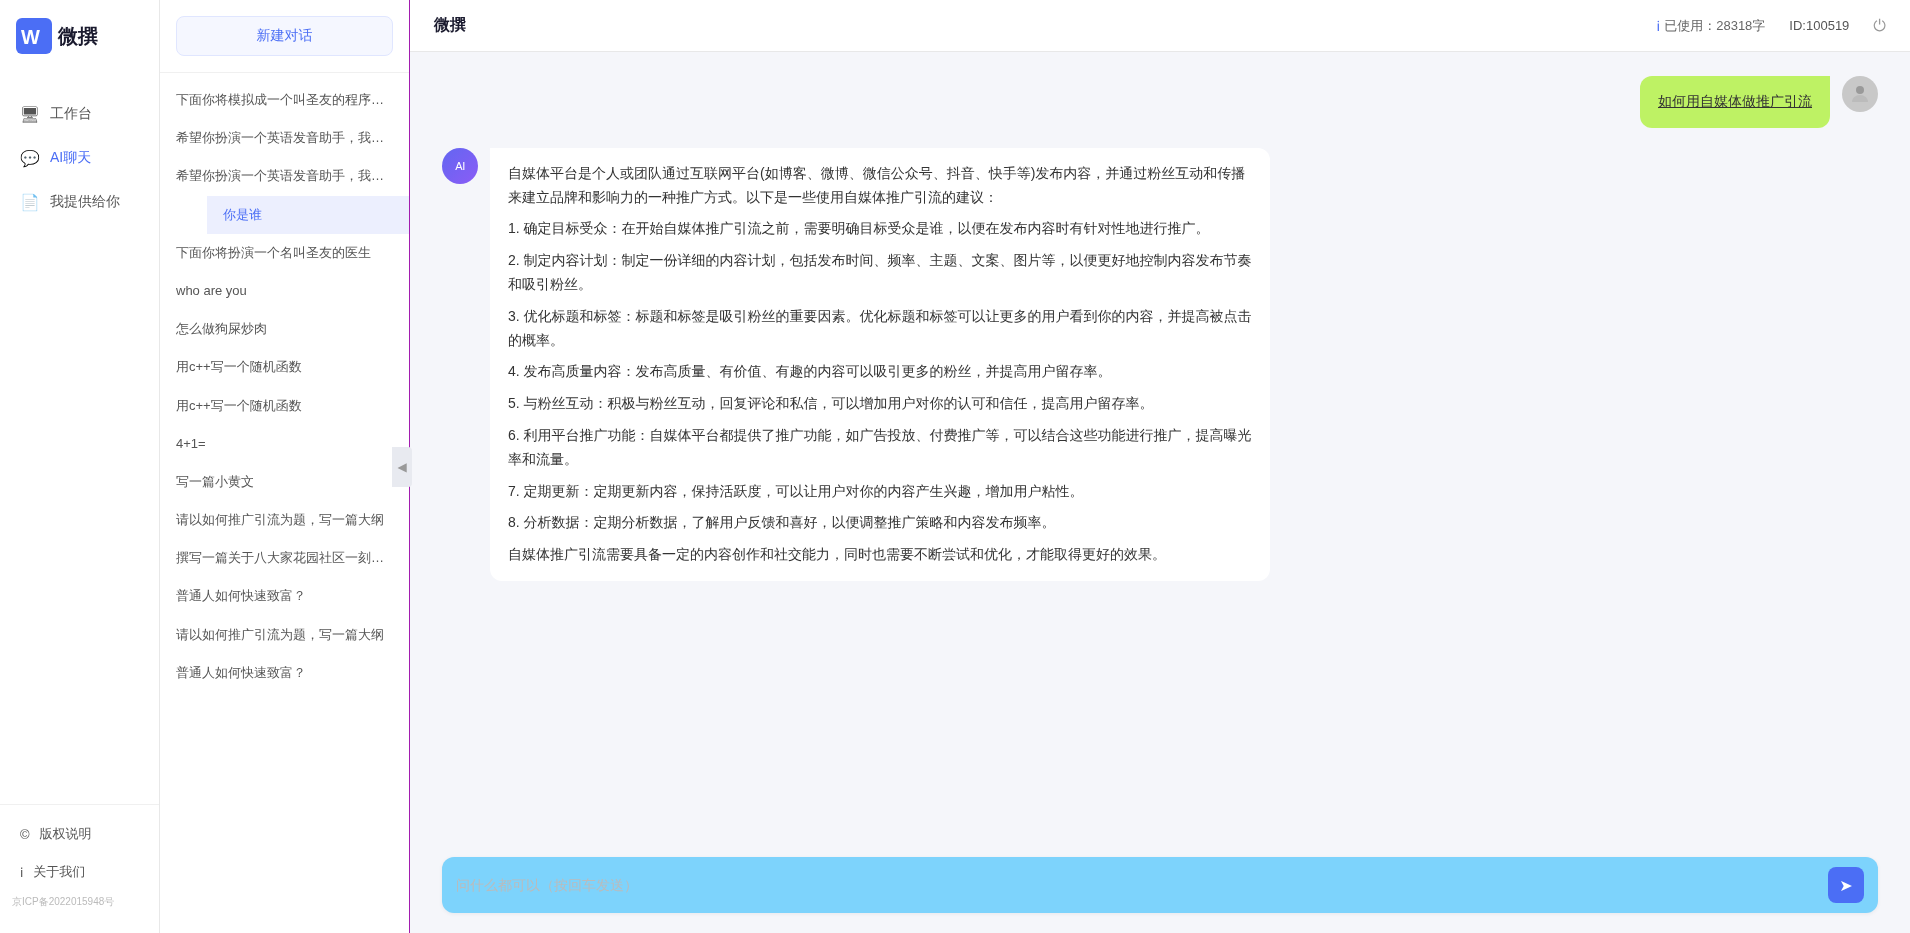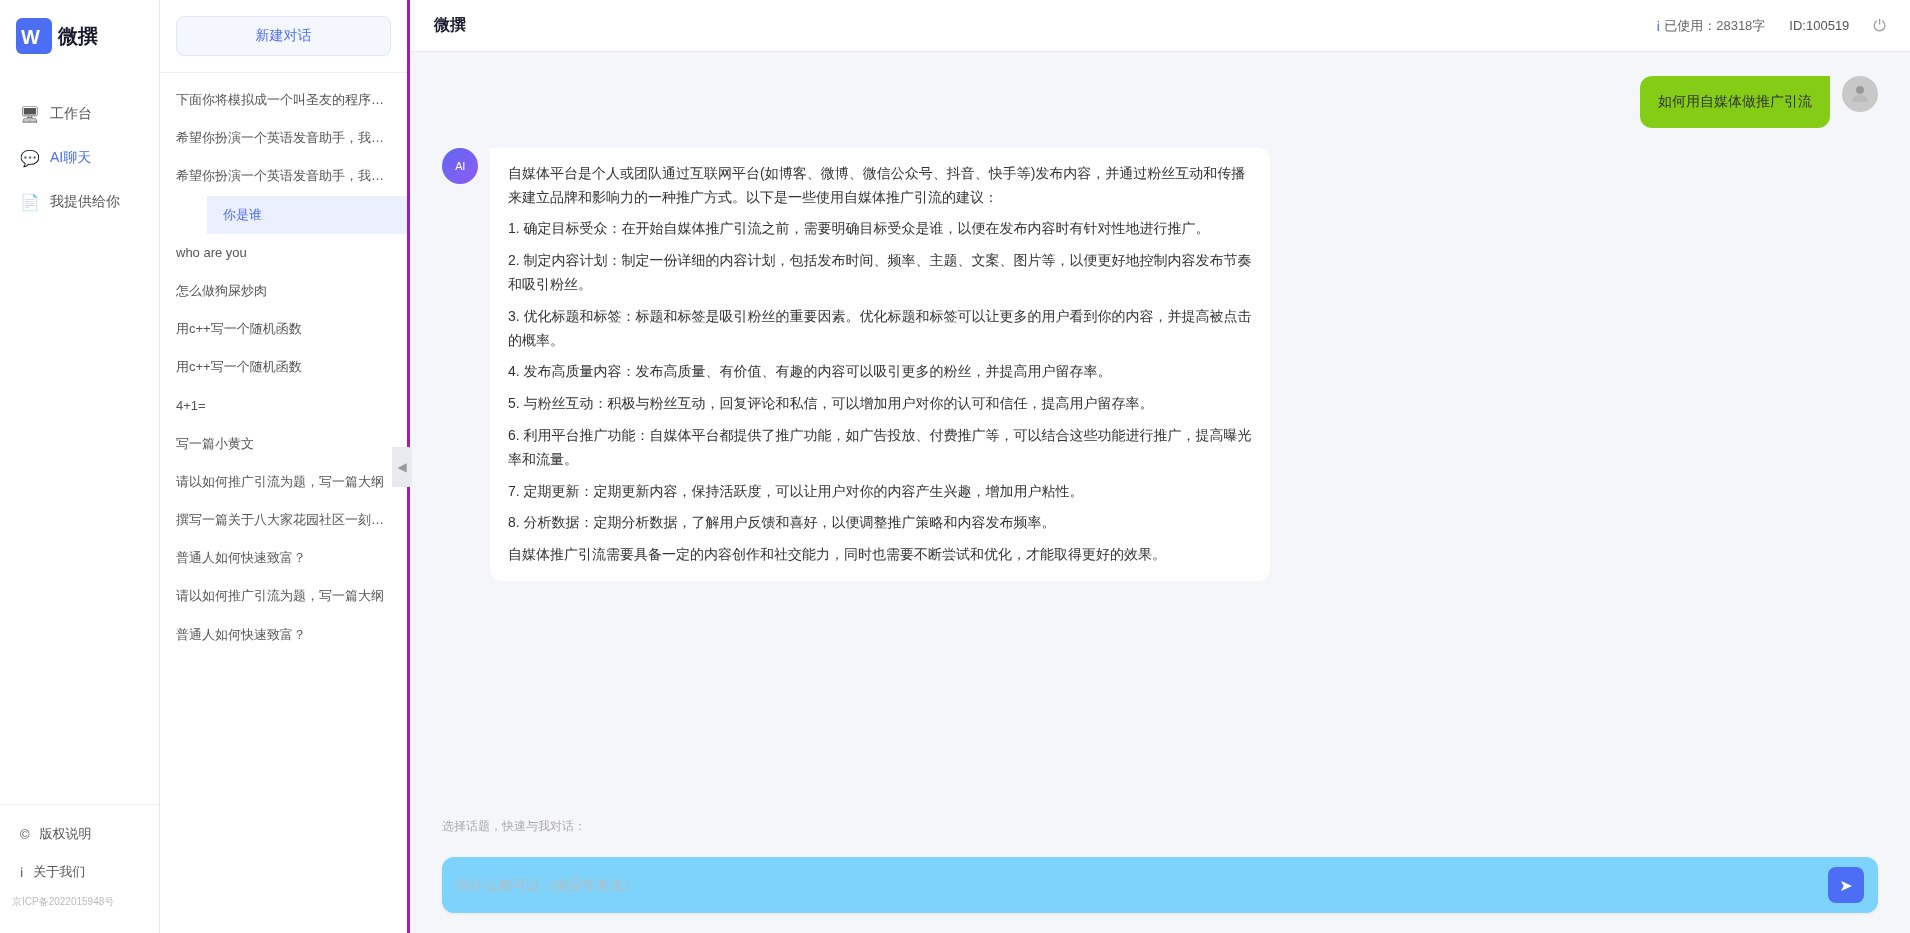--- a/index.html
+++ b/index.html
@@ -72,21 +72,21 @@
     .icp-text {
       padding: 4px 12px;
       font-size: 10px;
       color: #bbb;
     }
 
     
     .chat-list-panel {
       width: 250px;
       background: #fff;
-      border-right: 3px solid #a21caf;
+      border-right: 1px solid #a21caf;
       display: flex;
       flex-direction: column;
       flex-shrink: 0;
       overflow: hidden;
     }
     .chat-list-header {
       padding: 16px;
       border-bottom: 1px solid #f0f0f0;
     }
     .new-chat-btn {
@@ -233,23 +233,24 @@
     }
 
     .message-bubble {
       max-width: 780px;
       padding: 14px 18px;
       border-radius: 12px;
       line-height: 1.7;
       font-size: 14px;
     }
     .message-row.user .message-bubble {
-      background: #84cc16;
+      background: #bef264;
       color: #333;
       border-radius: 12px 0 12px 12px;
+      text-decoration: underline;
     }
     .message-row.assistant .message-bubble {
       background: #fff;
       color: #333;
       border-radius: 0 12px 12px 12px;
     }
 
     .message-bubble p { margin-bottom: 8px; }
     .message-bubble p:last-child { margin-bottom: 0; }
 
@@ -356,20 +357,21 @@
 <div class="chat-list-panel">
   <div class="chat-list-header">
     <button class="new-chat-btn">新建对话</button>
   </div>
   <div class="chat-list">
 
   <div class="chat-item">下面你将模拟成一个叫圣友的程序员，我说...</div>
       <div class="chat-item">希望你扮演一个英语发音助手，我提供给你...</div>
       <div class="chat-item">希望你扮演一个英语发音助手，我提供给你...</div>
       <div class="chat-item active">你是谁</div>
+      <div class="chat-item">下面你将扮演一个名叫圣友的医生</div>
       <div class="chat-item">who are you</div>
       <div class="chat-item">怎么做狗屎炒肉</div>
       <div class="chat-item">用c++写一个随机函数</div>
       <div class="chat-item">用c++写一个随机函数</div>
       <div class="chat-item">4+1=</div>
       <div class="chat-item">写一篇小黄文</div>
       <div class="chat-item">请以如何推广引流为题，写一篇大纲</div>
       <div class="chat-item">撰写一篇关于八大家花园社区一刻钟便民生...</div>
       <div class="chat-item">普通人如何快速致富？</div>
       <div class="chat-item">请以如何推广引流为题，写一篇大纲</div>
@@ -413,23 +415,20 @@
           <p>4. 发布高质量内容：发布高质量、有价值、有趣的内容可以吸引更多的粉丝，并提高用户留存率。</p>
           <p>5. 与粉丝互动：积极与粉丝互动，回复评论和私信，可以增加用户对你的认可和信任，提高用户留存率。</p>
           <p>6. 利用平台推广功能：自媒体平台都提供了推广功能，如广告投放、付费推广等，可以结合这些功能进行推广，提高曝光率和流量。</p>
           <p>7. 定期更新：定期更新内容，保持活跃度，可以让用户对你的内容产生兴趣，增加用户粘性。</p>
           <p>8. 分析数据：定期分析数据，了解用户反馈和喜好，以便调整推广策略和内容发布频率。</p>
           <p>自媒体推广引流需要具备一定的内容创作和社交能力，同时也需要不断尝试和优化，才能取得更好的效果。</p>
         </div>
       </div>
     </div>
 
-  <div class="quick-reply-area">
-    <div class="quick-reply-label">选择话题，快速与我对话：</div>
-  </div>
 
   <div class="input-area">
     <div class="input-box">
       <textarea class="input-field" id="chat-input" placeholder="问什么都可以（按回车发送）" style=""></textarea>
       <div class="send-btn">
         <span class="send-btn-icon">➤</span>
       </div>
     </div>
   </div>
 </div>

